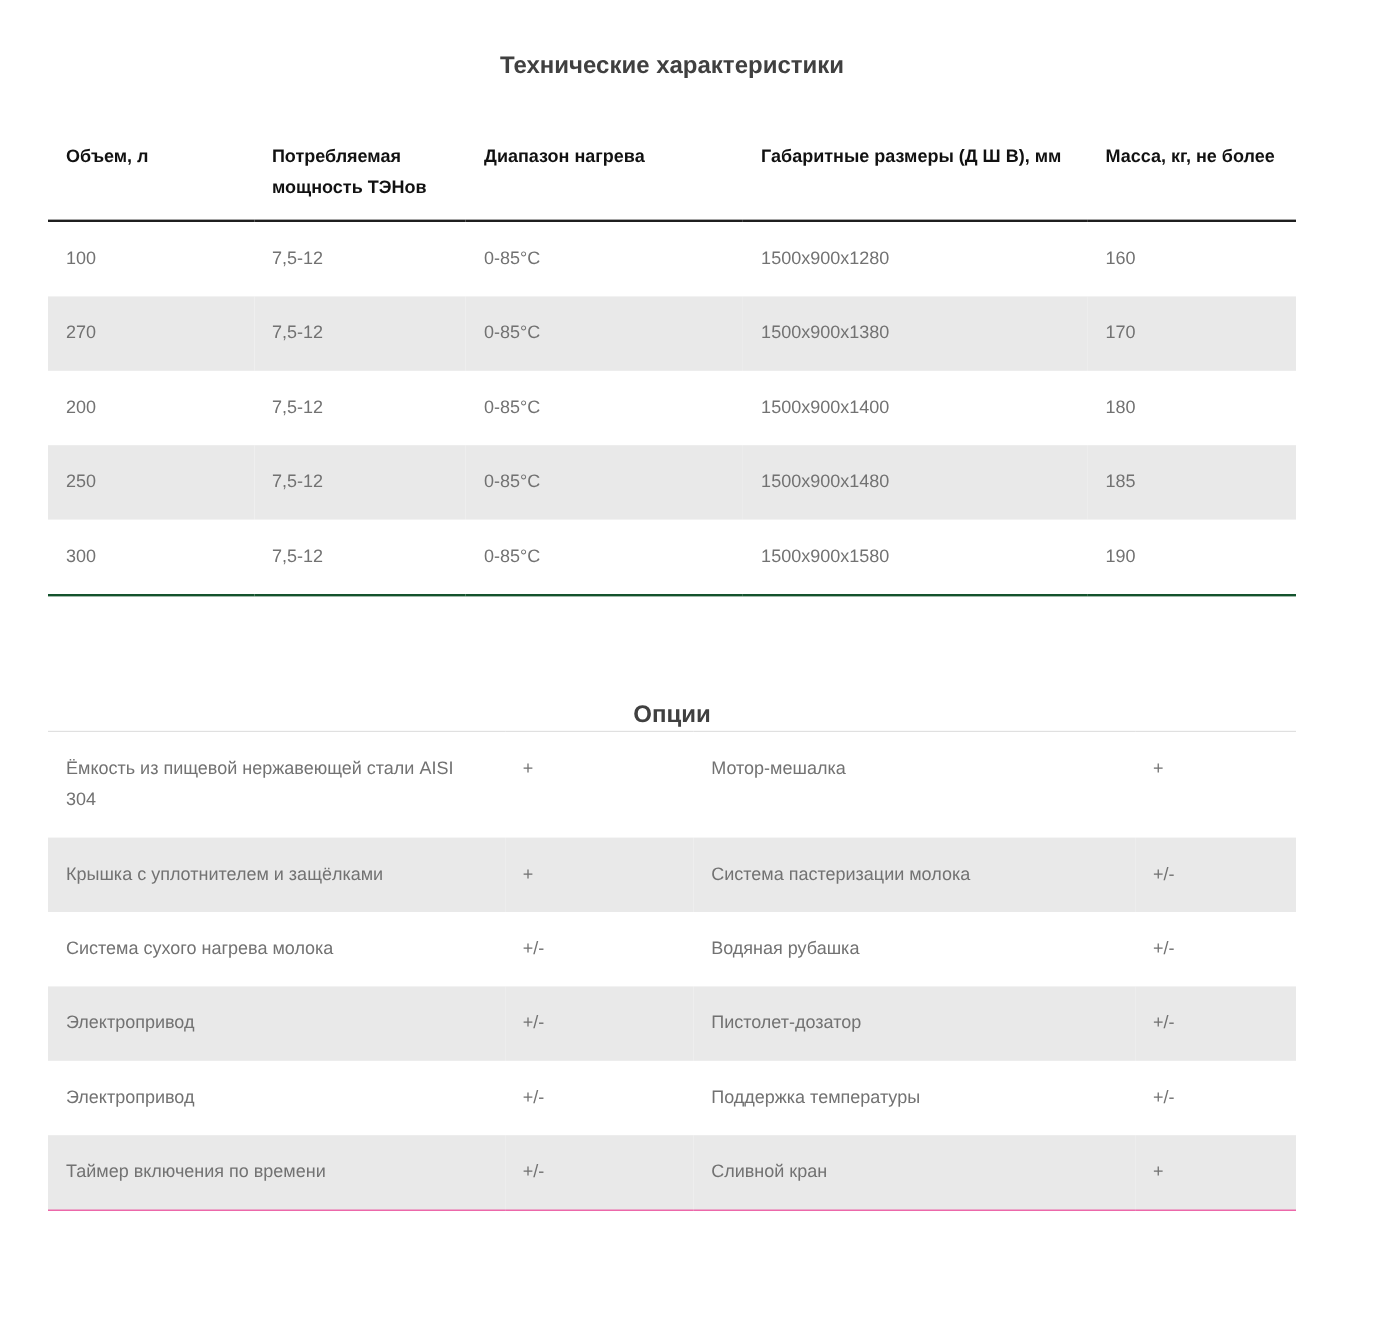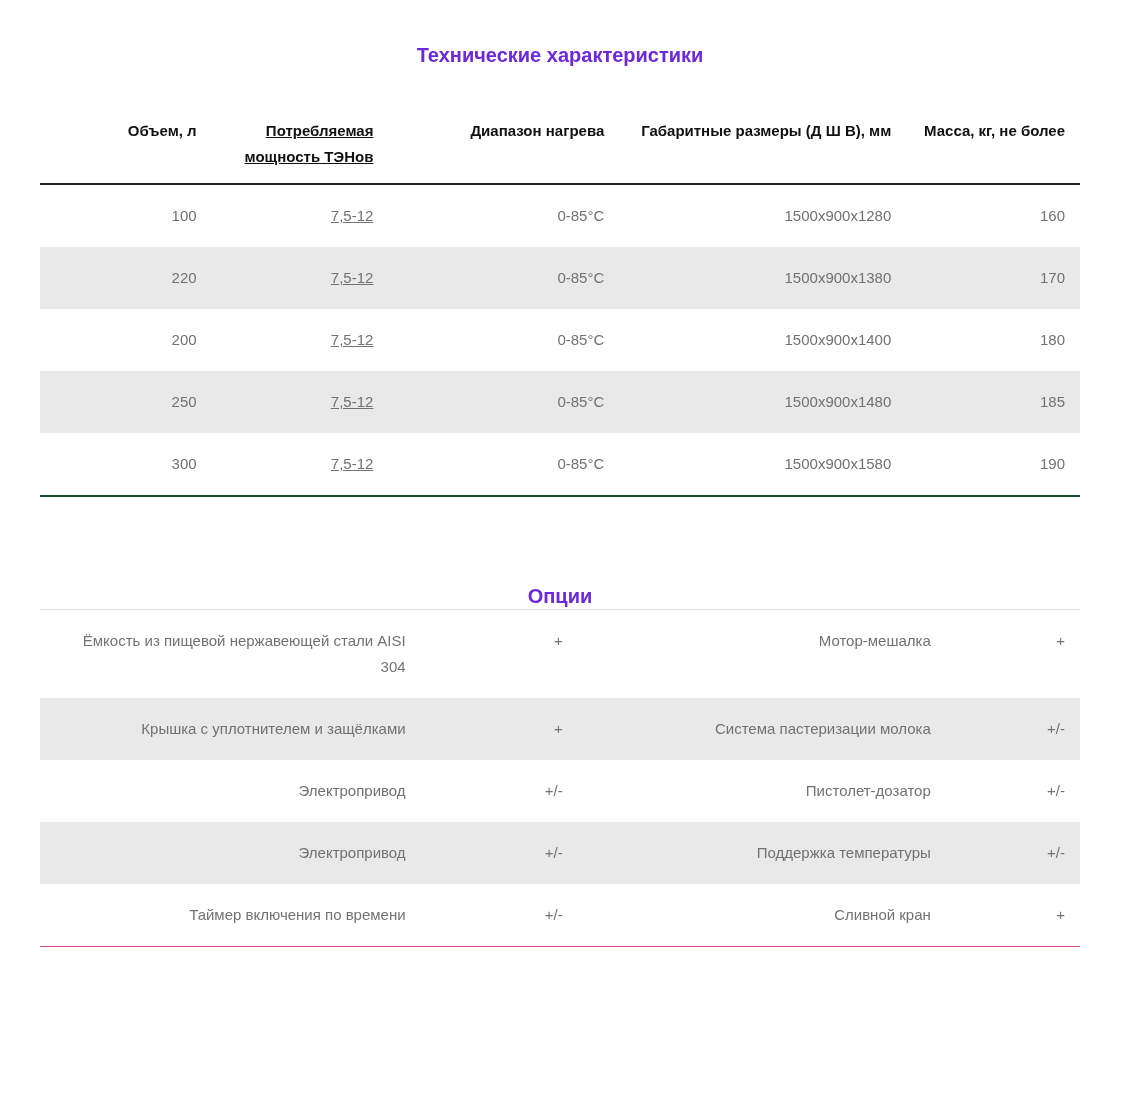--- a/index.html
+++ b/index.html
@@ -9,62 +9,62 @@
   }
   body { width: 1147px; min-height: 1102px; }
   .container {
     width: 1040px;
     margin-left: 40px;
     margin-right: 67px;
   }
   .section-title {
     font-size: 20px;
     font-weight: bold;
-    color: #6d28d9;
+    color: #404040;
     text-align: center;
     line-height: 26px;
   }
   .title-specs { padding-top: 42px; }
   .title-options { margin-top: 86px; }
 
   table {
     width: 100%;
     border-collapse: collapse;
     table-layout: fixed;
   }
   .specs-table { margin-top: 40px; }
   .options-table { border-top: 1px solid #e0e0e0; }
 
   .specs-table thead th {
     font-size: 15px;
     font-weight: bold;
     color: #111111;
-    text-align: right;
+    text-align: left;
     vertical-align: top;
     line-height: 26px;
     padding: 10px 15px 13px 15px;
     border-bottom: 2px solid #1f1f1f;
   }
   td {
     font-size: 15px;
     color: #727272;
-    text-align: right;
+    text-align: left;
     vertical-align: top;
     line-height: 26px;
     padding: 18px 15px;
   }
   .specs-table tbody tr:nth-child(even) { background: #e9e9e9; }
   .specs-table tbody tr:last-child { border-bottom: 2px solid #14532d; }
 
   .options-table tbody tr:nth-child(even) { background: #e9e9e9; }
   .options-table tbody tr:last-child { border-bottom: 1px solid #ec4899; }
 
   
   .specs-table th:nth-child(1), .specs-table td:nth-child(1) { width: 16.5%; }
-  .specs-table th:nth-child(2), .specs-table td:nth-child(2) { width: 17.0%; text-decoration: underline; }
+  .specs-table th:nth-child(2), .specs-table td:nth-child(2) { width: 17.0%; }
   .specs-table th:nth-child(3), .specs-table td:nth-child(3) { width: 22.2%; }
   .specs-table th:nth-child(4), .specs-table td:nth-child(4) { width: 27.6%; }
   .specs-table th:nth-child(5), .specs-table td:nth-child(5) { width: 16.7%; }
 
   
   .options-table td:nth-child(1) { width: 36.6%; }
   .options-table td:nth-child(2) { width: 15.1%; }
   .options-table td:nth-child(3) { width: 35.4%; }
   .options-table td:nth-child(4) { width: 12.9%; }
 </style>
@@ -87,21 +87,21 @@
     </thead>
     <tbody>
         <tr>
           <td>100</td>
           <td>7,5-12</td>
           <td>0-85°C</td>
           <td>1500х900х1280</td>
           <td>160</td>
         </tr>
         <tr>
-          <td>220</td>
+          <td>270</td>
           <td>7,5-12</td>
           <td>0-85°C</td>
           <td>1500х900х1380</td>
           <td>170</td>
         </tr>
         <tr>
           <td>200</td>
           <td>7,5-12</td>
           <td>0-85°C</td>
           <td>1500х900х1400</td>
@@ -134,20 +134,26 @@
           <td>Мотор-мешалка</td>
           <td>+</td>
         </tr>
         <tr>
           <td>Крышка с уплотнителем и защёлками</td>
           <td>+</td>
           <td>Система пастеризации молока</td>
           <td>+/-</td>
         </tr>
         <tr>
+          <td>Система сухого нагрева молока</td>
+          <td>+/-</td>
+          <td>Водяная рубашка</td>
+          <td>+/-</td>
+        </tr>
+        <tr>
           <td>Электропривод</td>
           <td>+/-</td>
           <td>Пистолет-дозатор</td>
           <td>+/-</td>
         </tr>
         <tr>
           <td>Электропривод</td>
           <td>+/-</td>
           <td>Поддержка температуры</td>
           <td>+/-</td>

